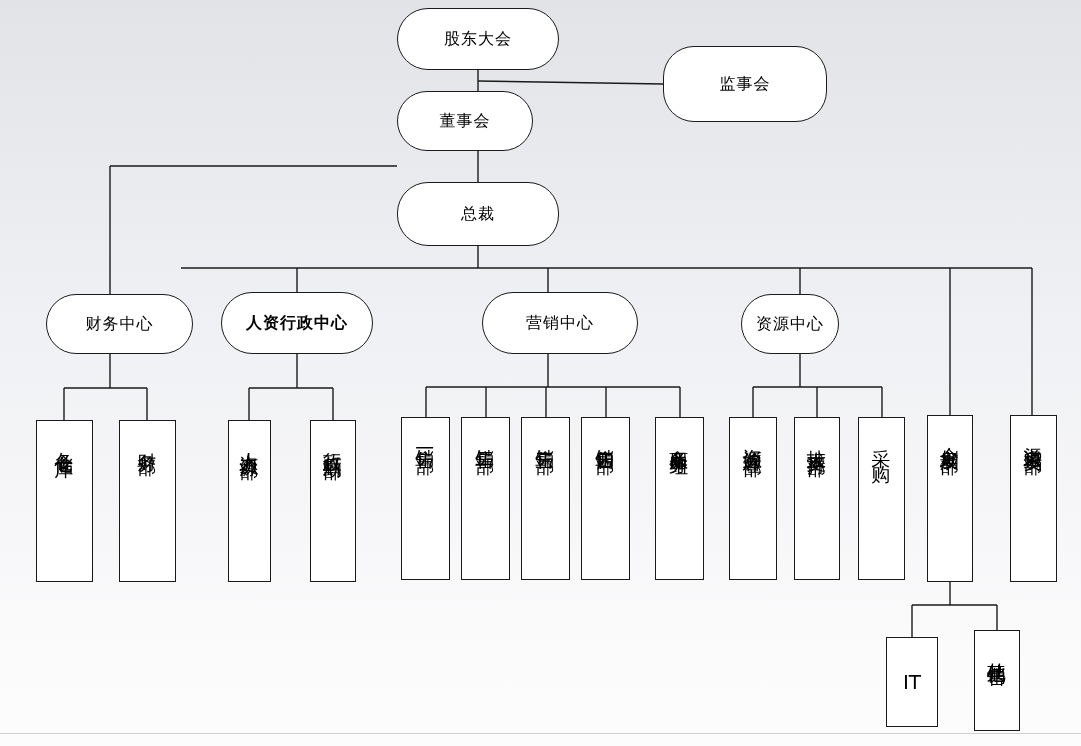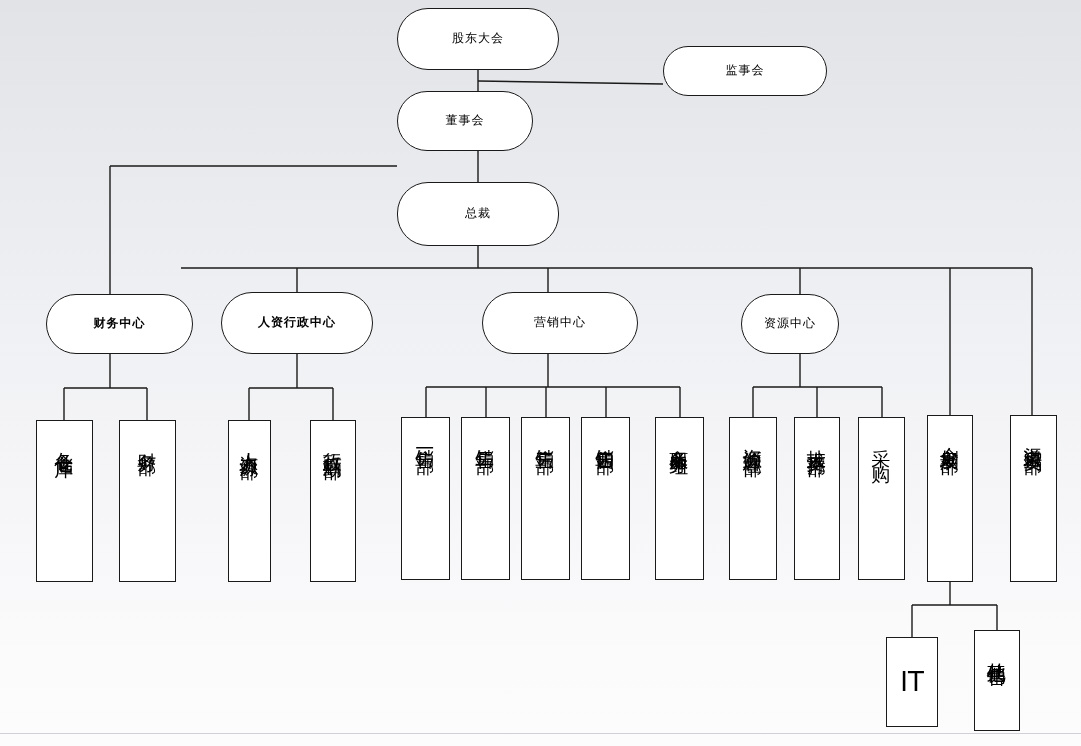--- a/index.html
+++ b/index.html
@@ -41,21 +41,21 @@
     background: #ffffff;
     border: 1px solid #1a1a1a;
     display: flex;
     color: #000000;
     overflow: hidden;
   }
   
   .node.h {
     align-items: center;
     justify-content: center;
-    font-size: 12px;
+    font-size: 16px;
     letter-spacing: 1px;
     line-height: 1.1;
     border-radius: 31px;
   }
   
   .node.v {
     align-items: flex-start;
     justify-content: center;
     padding-top: 16px;
     font-size: 19px;
@@ -67,21 +67,21 @@
     letter-spacing: 2px;
     white-space: nowrap;
   }
   .node.v.spaced > .vlabel {
     letter-spacing: 16px;
   }
   
   .node.hleaf {
     align-items: center;
     justify-content: center;
-    font-size: 26px;
+    font-size: 20px;
   }
 </style>
 </head>
 <body>
 
 <div id="chart-root">
 
   <svg class="connectors" viewBox="0 0 1081 746" xmlns="http://www.w3.org/2000/svg">
       <polyline points="478,70 478,91" fill="none" stroke="#1a1a1a" stroke-width="1.4"></polyline>
       <polyline points="663,84 478,81" fill="none" stroke="#1a1a1a" stroke-width="1.4"></polyline>
@@ -118,30 +118,30 @@
       <polyline points="950,582 950,605" fill="none" stroke="#1a1a1a" stroke-width="1.4"></polyline>
       <polyline points="912,605 997,605" fill="none" stroke="#1a1a1a" stroke-width="1.4"></polyline>
       <polyline points="912,605 912,637" fill="none" stroke="#1a1a1a" stroke-width="1.4"></polyline>
       <polyline points="997,605 997,630" fill="none" stroke="#1a1a1a" stroke-width="1.4"></polyline>
     </svg>
 
   <div id="node-layer">
       <div class="node h" style="left: 397px; top: 8px; width: 162px; height: 62px;">
         <span>股东大会</span>
       </div>
-      <div class="node h" style="left: 663px; top: 46px; width: 164px; height: 50px;">
+      <div class="node h" style="left: 663px; top: 46px; width: 164px; height: 76px;">
         <span>监事会</span>
       </div>
       <div class="node h" style="left: 397px; top: 91px; width: 136px; height: 60px; align-items: center;">
         <span>董事会</span>
       </div>
       <div class="node h" style="left: 397px; top: 182px; width: 162px; height: 64px; align-items: center;">
         <span>总裁</span>
       </div>
-      <div class="node h" style="left: 46px; top: 294px; width: 147px; height: 60px; font-weight: bold;">
+      <div class="node h" style="left: 46px; top: 294px; width: 147px; height: 60px;">
         <span>财务中心</span>
       </div>
       <div class="node h" style="left: 221px; top: 292px; width: 152px; height: 62px; font-weight: bold;">
         <span>人资行政中心</span>
       </div>
       <div class="node h" style="left: 482px; top: 292px; width: 156px; height: 62px;">
         <span>营销中心</span>
       </div>
       <div class="node h" style="left: 741px; top: 294px; width: 98px; height: 60px;">
         <span>资源中心</span>

